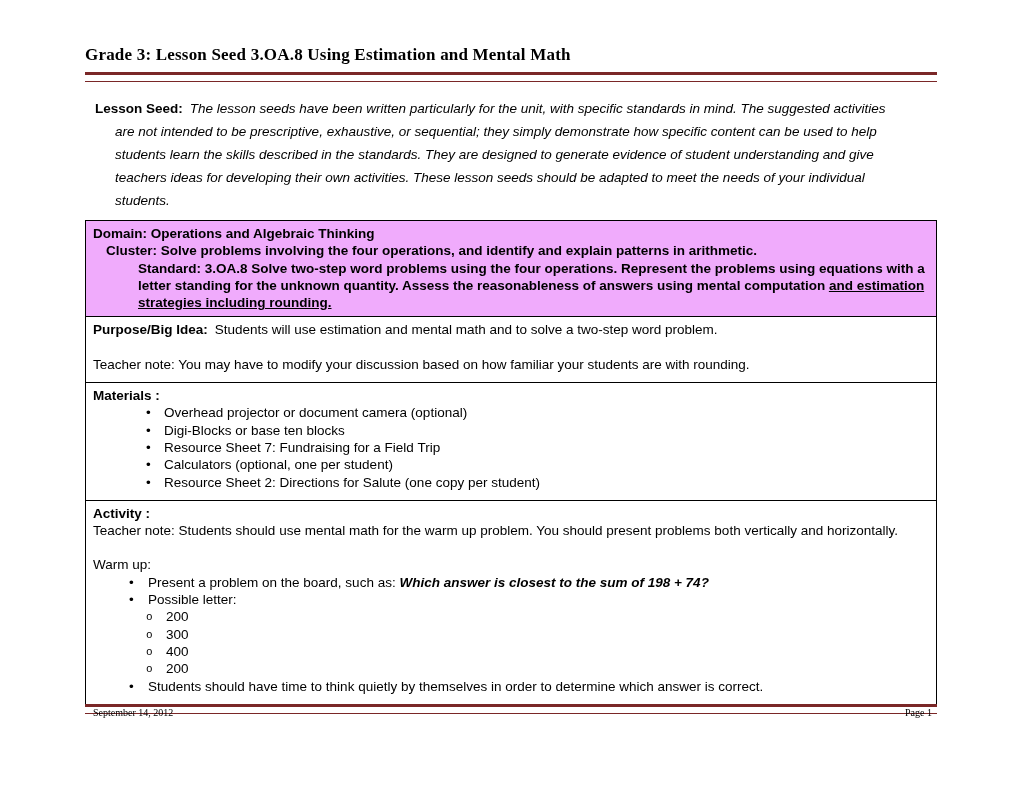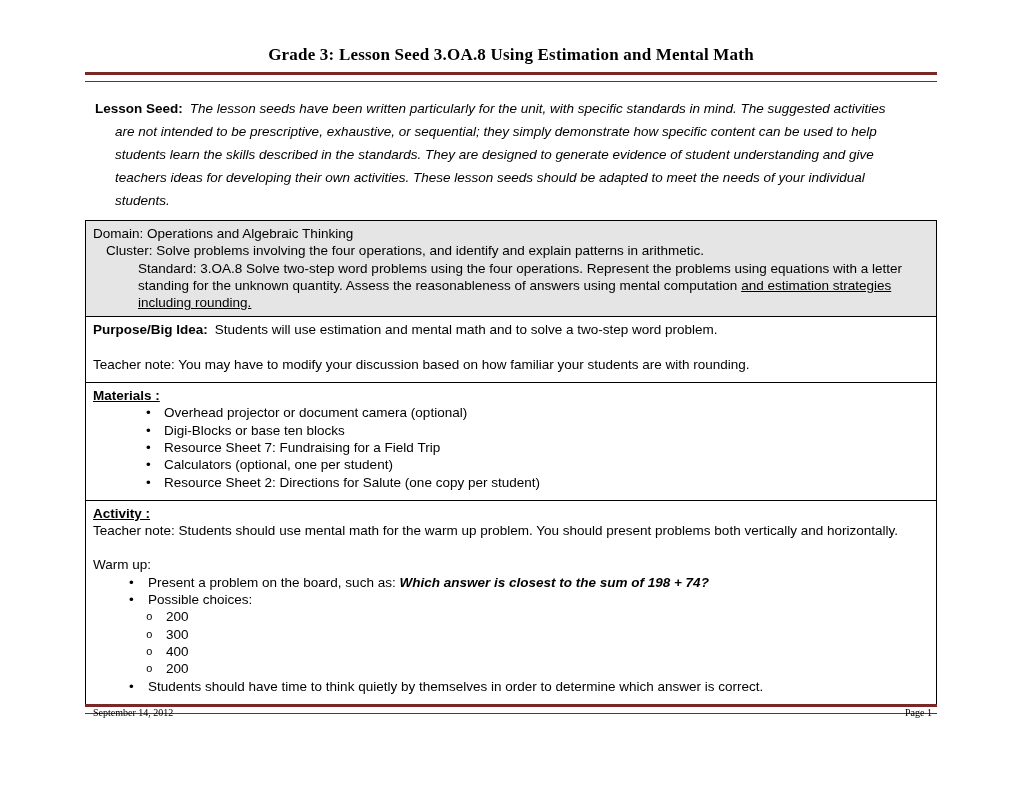--- a/index.html
+++ b/index.html
@@ -12,21 +12,21 @@
   .page {
     position: relative;
     width: 1020px; height: 788px;
     padding: 44px 83px 0 85px;
     box-sizing: border-box;
   }
   .doc-title {
     font-family: "Liberation Serif", serif;
     font-weight: bold;
     font-size: 17px; line-height: 22px;
-    text-align: center; letter-spacing: 0.2px;
+    letter-spacing: 0.2px;
   }
   .rule {
     height: 6px;
     border-top: 3px solid #7a2727;
     border-bottom: 1px solid #7a2727;
   }
   .rule-top { margin-top: 6px; }
   .rule-bottom { margin-top: -1px; }
   .lesson-seed {
     margin: 15px 36px 0 10px;
@@ -38,26 +38,26 @@
   .doc-table {
     width: 852px; border-collapse: collapse;
     margin-top: 8px;
     font-size: 13.5px; line-height: 17.3px;
   }
   .doc-table td {
     border: 1px solid #000;
     vertical-align: top;
     padding: 4px 8px 9px 7px;
   }
-  .domain-cell { background: #e5e5e5; font-weight: normal; padding-bottom: 5px !important; margin-left: 13px; }
+  .domain-cell { background: #f0abfc; font-weight: bold; padding-bottom: 5px !important; margin-left: 13px; }
   .indent-1 { margin-left: 13px; }
   .indent-2 { margin-left: 45px; }
   .u { text-decoration: underline; }
   .cell-label { font-weight: bold; margin-right: 7px; }
-  .label-line { font-weight: bold; text-decoration: underline; }
+  .label-line { font-weight: bold; }
   .blank { height: 17px; }
   .li-m { position: relative; padding-left: 71px; }
   .li-m::before { content: "\2022"; position: absolute; left: 53px; }
   .li-1 { position: relative; padding-left: 55px; }
   .li-1::before { content: "\2022"; position: absolute; left: 36px; }
   .li-o { position: relative; padding-left: 73px; }
   .li-o::before {
     content: "o";
     position: absolute; left: 53px; top: 1px;
     font-family: "Liberation Mono", monospace;
@@ -135,21 +135,21 @@
         </td>
       </tr>
 
       <tr>
         <td>
           <div class="label-line">Activity :</div>
           <div>Teacher note: Students should use mental math for the warm up problem. You should present problems both vertically and horizontally.</div>
           <div class="blank"></div>
           <div>Warm up:</div>
           <div class="li-1"><span>Present a problem on the board, such as: </span><span class="q-bold">Which answer is closest to the sum of 198 + 74?</span></div>
-          <div class="li-1">Possible choices:</div>
+          <div class="li-1">Possible letter:</div>
           <div class="li-o">200</div>
           <div class="li-o">300</div>
           <div class="li-o">400</div>
           <div class="li-o">200</div>
           <div class="li-1">Students should have time to think quietly by themselves in order to determine which answer is correct.</div>
         </td>
       </tr>
     </tbody>
   </table>
 

